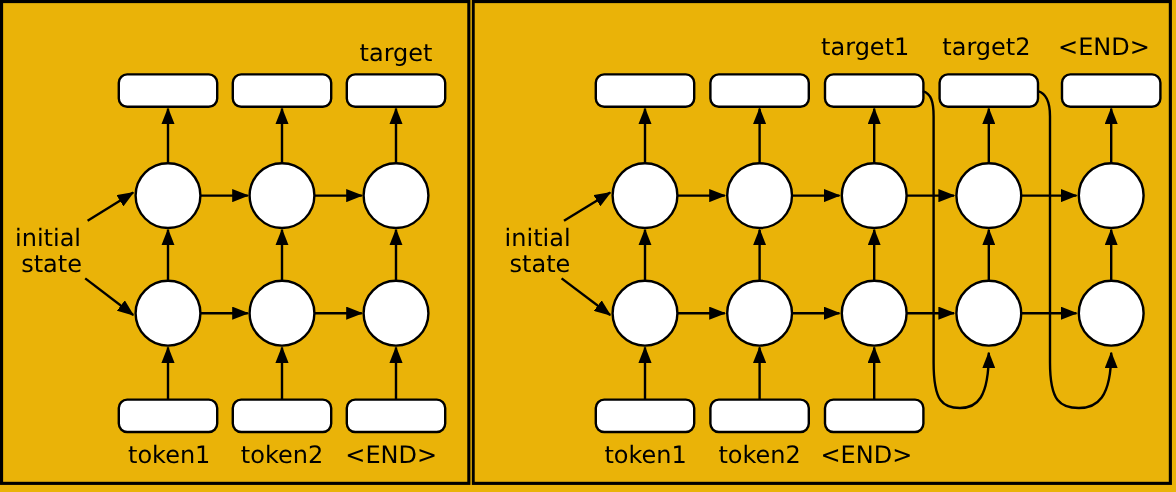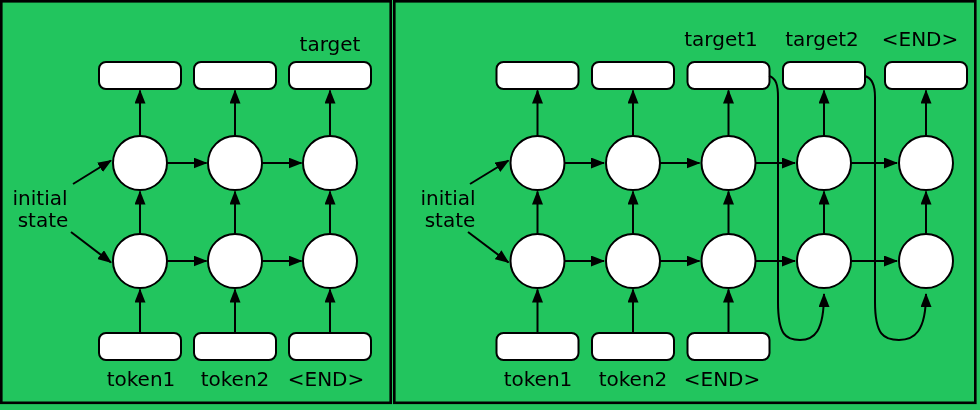--- a/index.html
+++ b/index.html
@@ -1,20 +1,20 @@
 <!DOCTYPE html>
 <html><head>
 <meta charset="utf-8">
 <style>
   html, body { margin: 0; padding: 0; background: #ffffff; }
   #canvas {
     position: relative;
     width: 980px;
     height: 410px;
-    background: #22c55e;
+    background: #eab308;
     font-family: "DejaVu Sans", sans-serif;
   }
   svg { position: absolute; top: 0; display: block; }
   #left-svg  { left: 0; }
   #right-svg { left: 393px; }
   .shape  { fill: #ffffff; stroke: #000000; stroke-width: 2; }
   .border { fill: none; stroke: #000000; stroke-width: 2.6; }
   .wire   { fill: none; stroke: #000000; stroke-width: 2; }
   .lbl    { fill: #000000; font-size: 20px; text-anchor: middle; }
 </style>

